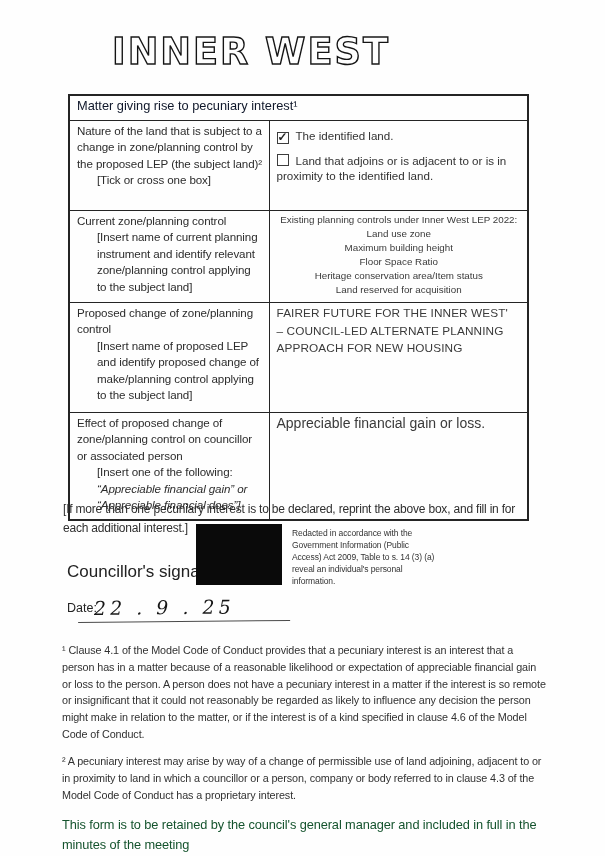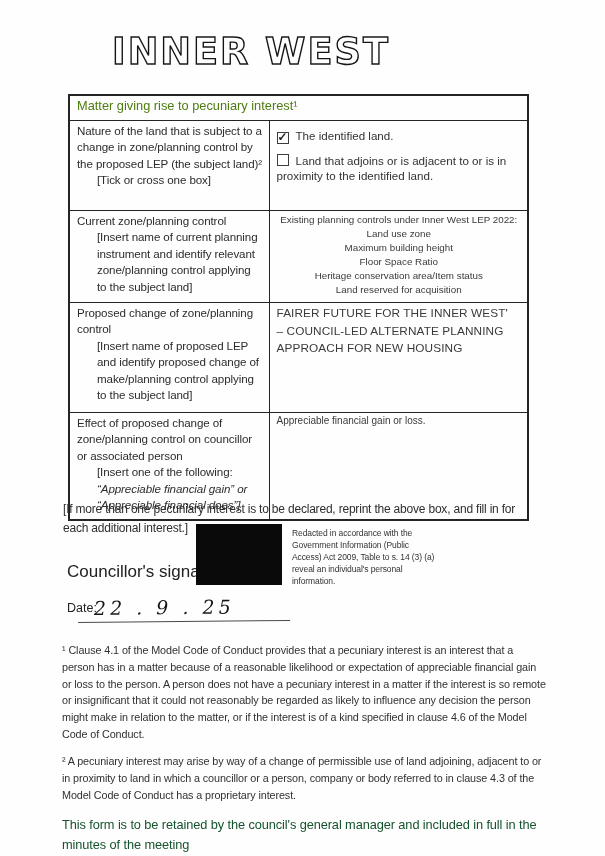--- a/index.html
+++ b/index.html
@@ -24,40 +24,40 @@
     width:459px;border-collapse:collapse;table-layout:fixed;
     border:2px solid #242424;
   }
   table.decl td, table.decl th{
     border:1.5px solid #242424;
     vertical-align:top;
     padding:2px 6px 2px 7px;
   }
   th.hdr{
     text-align:left;font-weight:normal;
-    font-size:12.8px;color:#4d7c0f;height:20px;
+    font-size:12.8px;color:#0f172a;height:20px;
     letter-spacing:0;
   }
   td.lbl{
     font-size:11.6px;line-height:1.42;color:#2c2c2c;letter-spacing:-0.1px;
   }
   td.val{color:#3a3a3a;}
   .inst{display:block;padding-left:20px;}
   .inst-italic{font-style:italic;}
   .opt{margin:5px 0 9px 0;font-size:11.6px;color:#333;line-height:1.35;}
   .cb{
     display:inline-block;width:10px;height:10px;
     border:1.5px solid #3c3c3c;margin-right:7px;
     position:relative;top:1px;
     text-align:center;font-size:12px;line-height:9px;color:#222;
     font-weight:bold;
   }
   .v-small{font-size:9.8px;line-height:1.42;color:#3d3d3d;padding-top:4px;text-align:center;}
   .v-caps{font-size:11.8px;line-height:1.5;color:#303030;padding-top:4px;letter-spacing:0.1px;}
-  .v-plain{font-size:10px;color:#3a3a3a;padding-top:3px;}
+  .v-plain{font-size:14px;color:#3a3a3a;padding-top:3px;}
 
   
   .reprint{
     position:absolute;left:63px;top:500px;width:478px;
     font-size:12px;line-height:1.6;color:#2e2e2e;letter-spacing:-0.2px;
   }
 
   
   .sig-label{position:absolute;left:67px;top:562px;font-size:17px;color:#222;}
   .redaction-box{position:absolute;left:196px;top:524px;width:86px;height:61px;background:#0a0a0a;}

